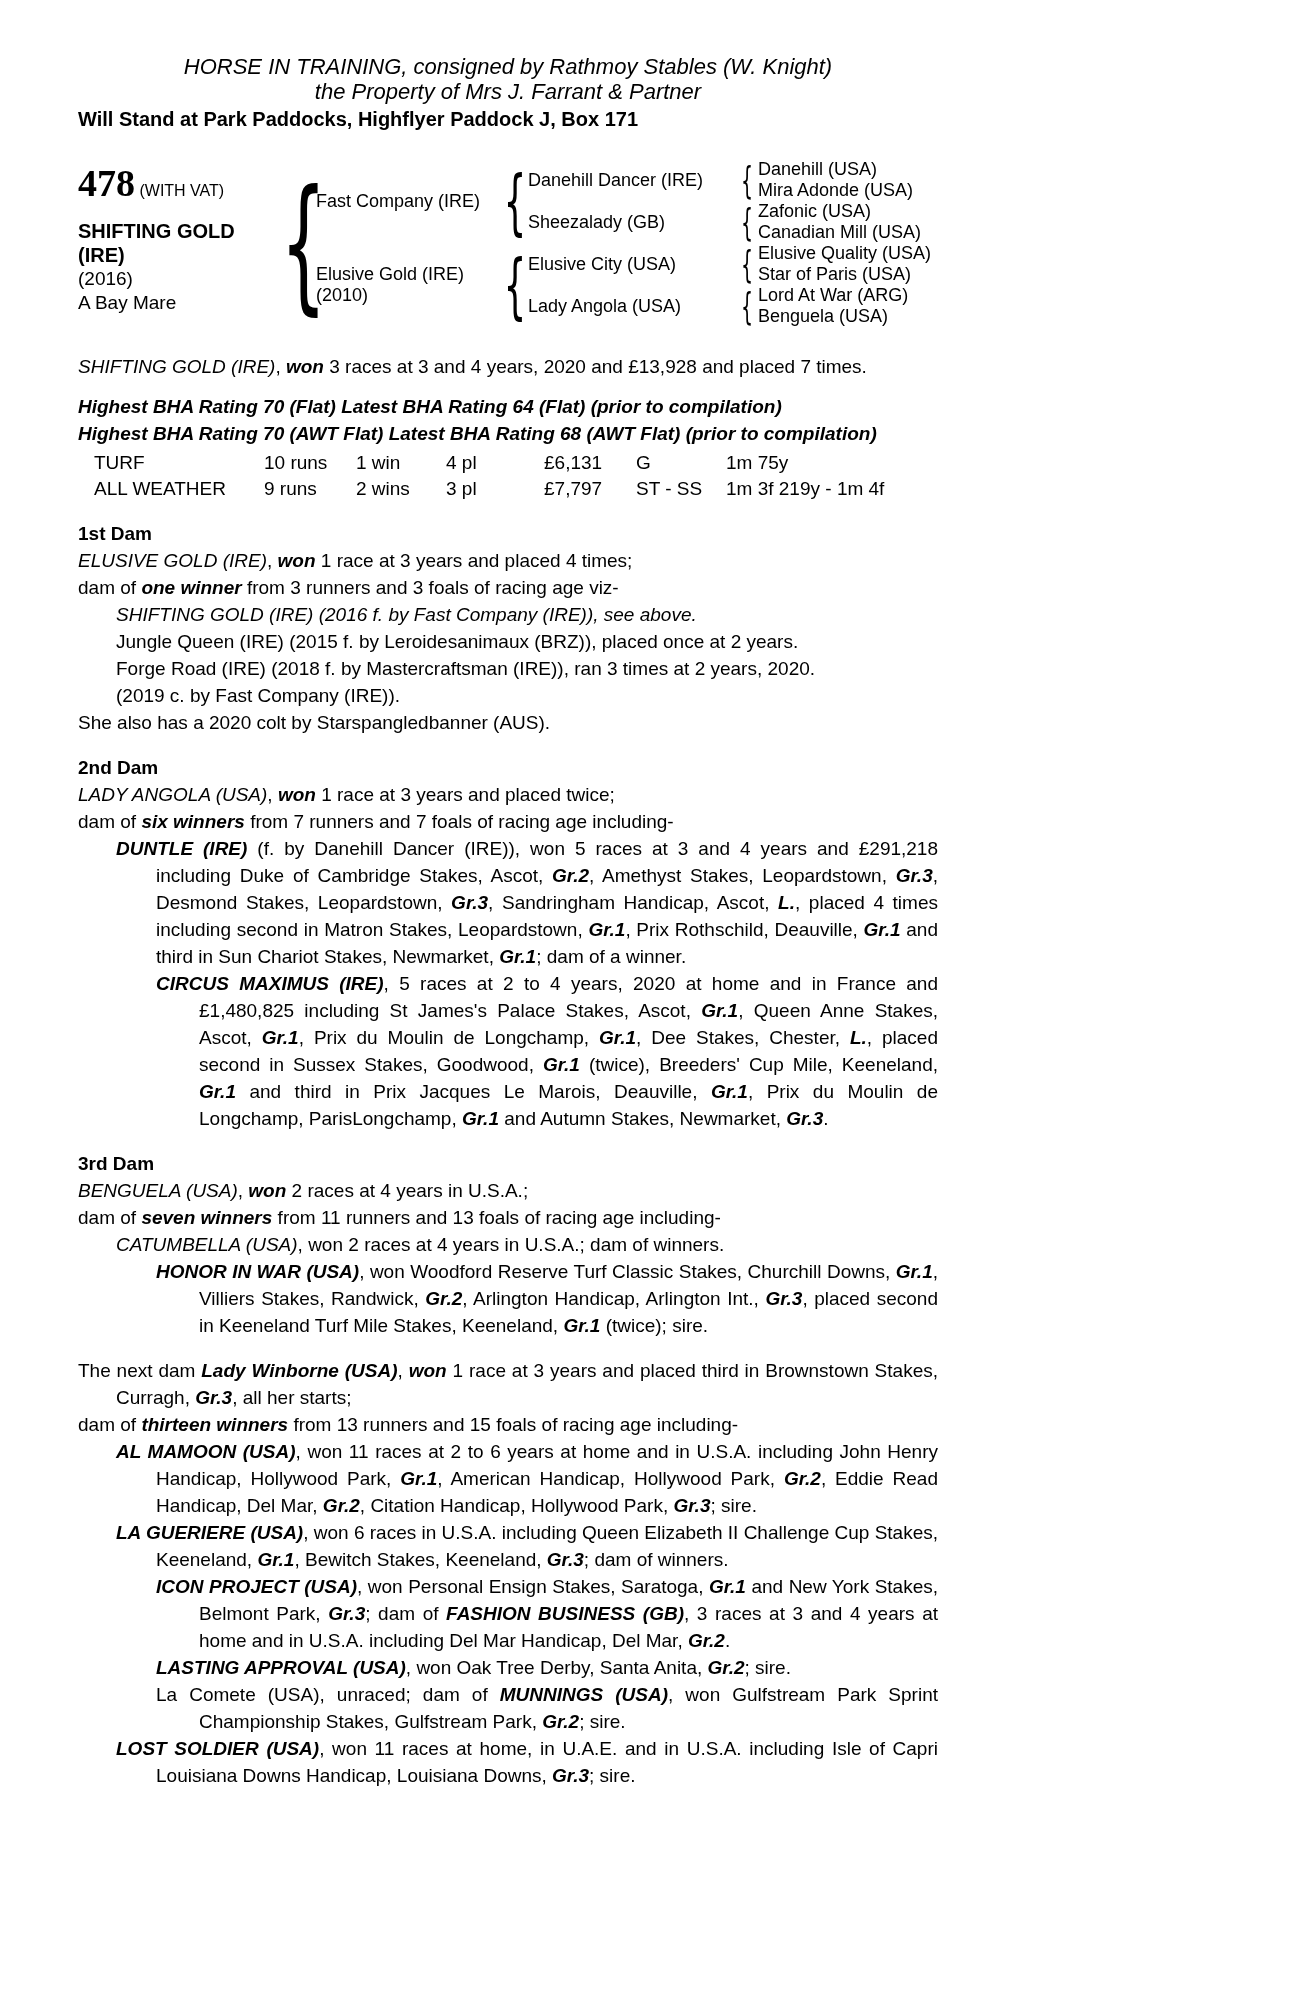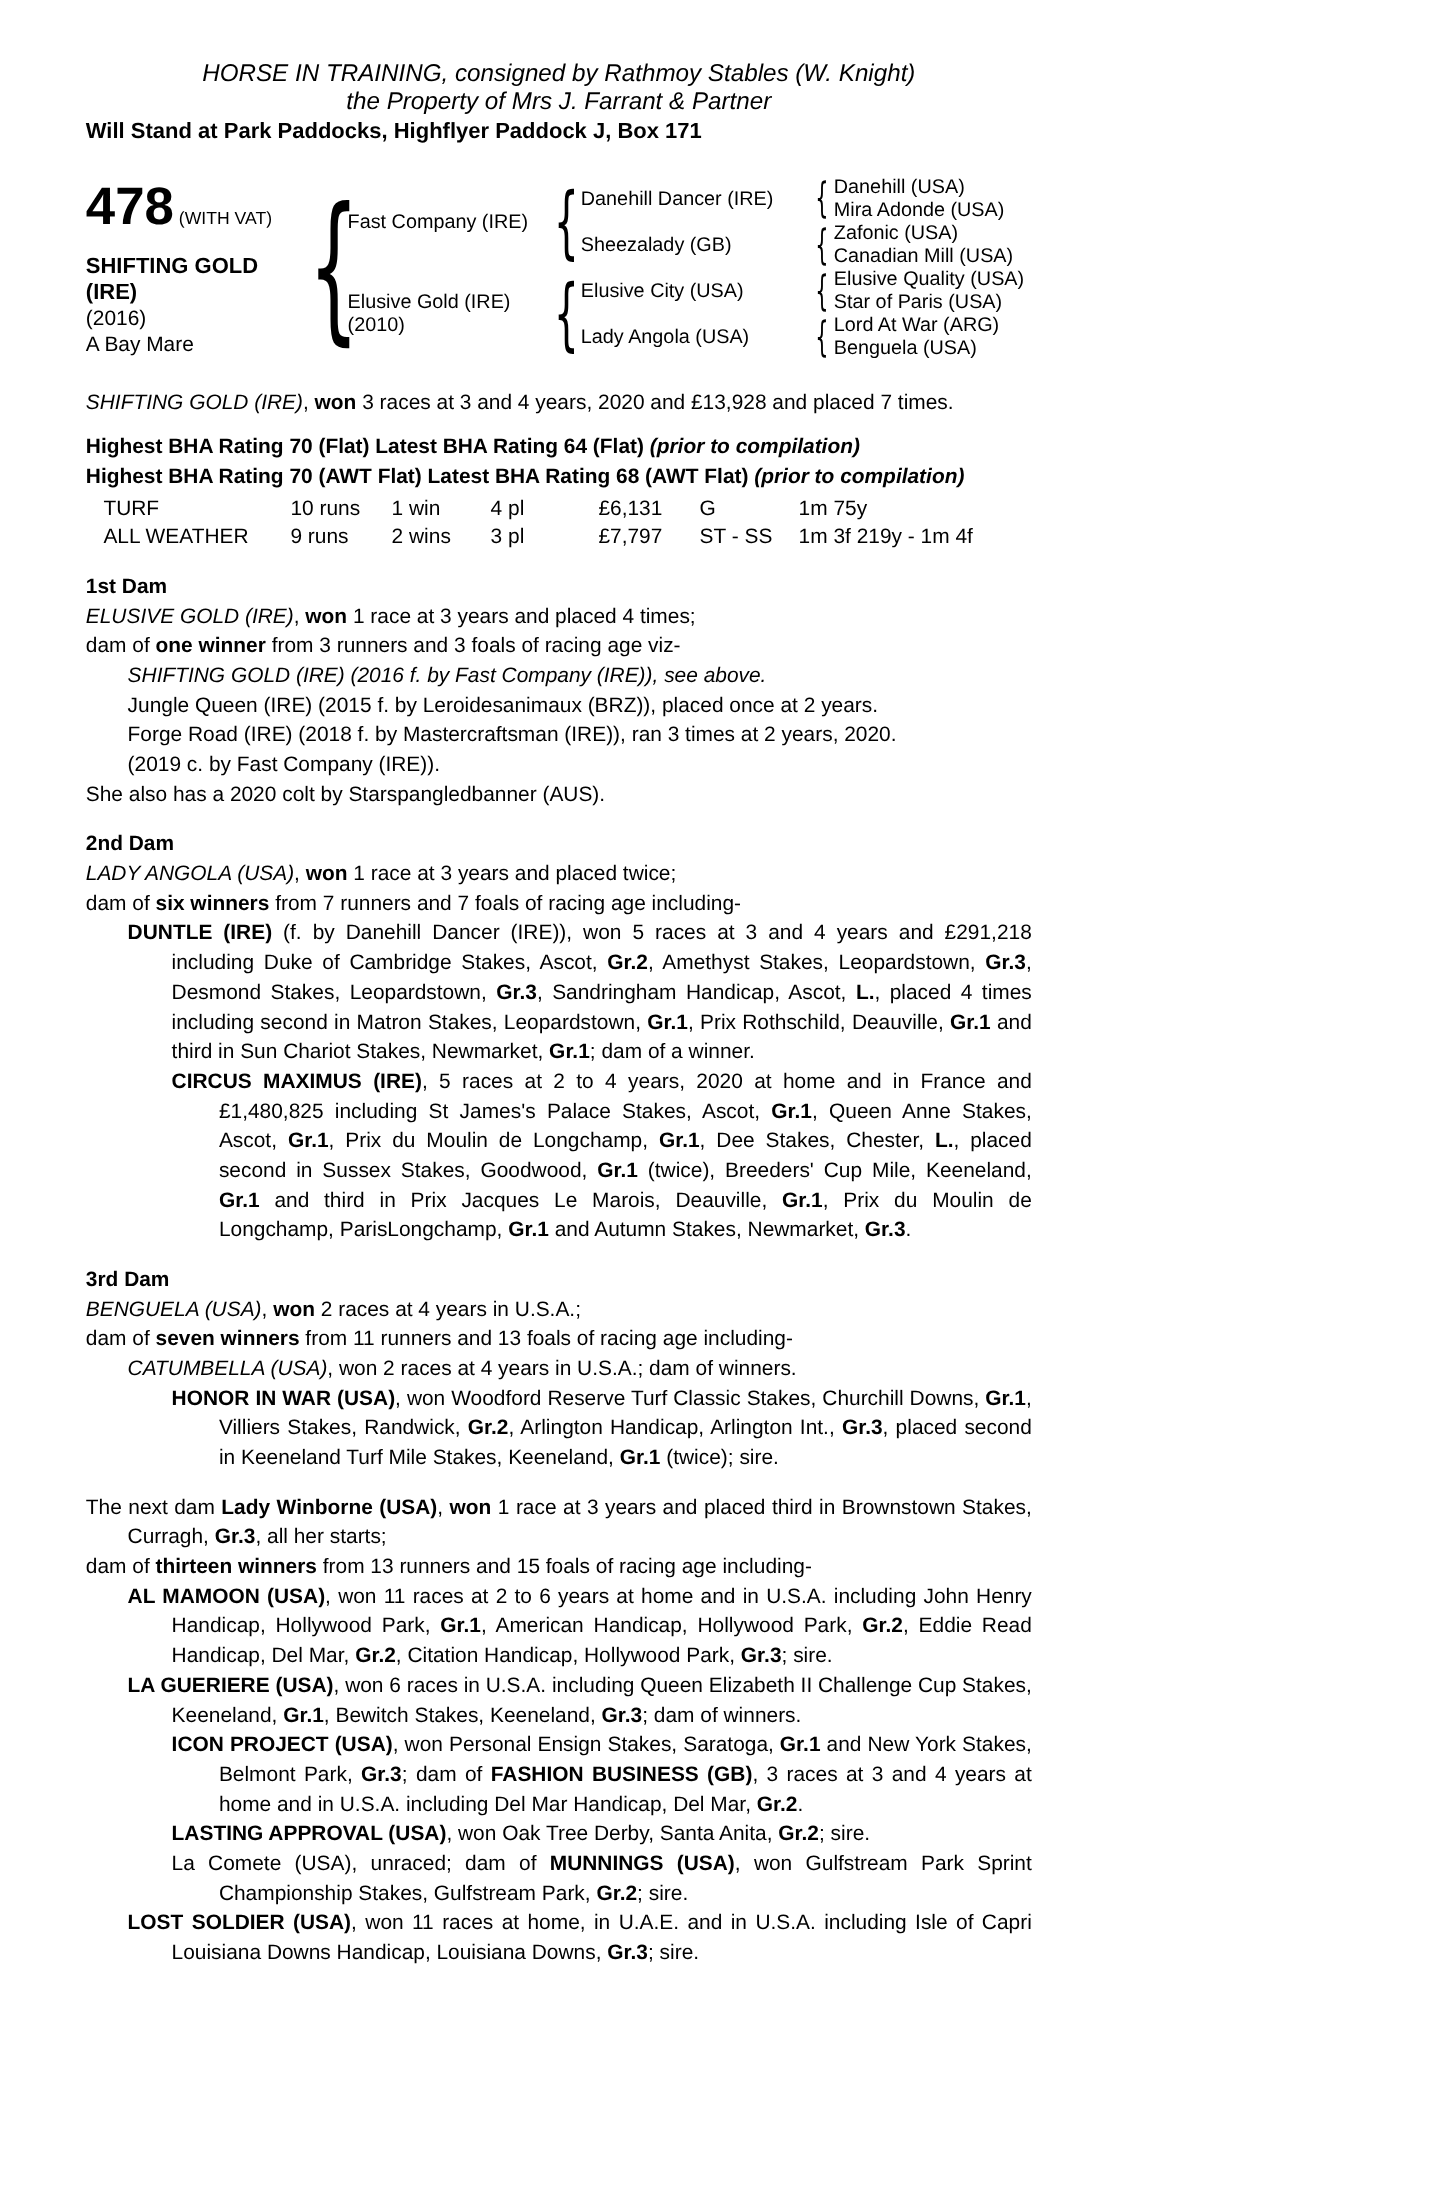--- a/index.html
+++ b/index.html
@@ -11,21 +11,21 @@
   .page { margin-left:78px; width:860px; padding-top:54px; padding-bottom:24px; }
 
   
   .title-line { font-style:italic; font-size:22px; line-height:25px; text-align:center; }
   .stand-line { font-weight:bold; font-size:20px; line-height:27px; margin-top:2px; }
 
   
   .pedigree { display:flex; margin-top:26px; }
   .lot-col { flex:0 0 212px; width:212px; padding-top:2px; }
   .lot-line { white-space:nowrap; }
-  .lot-num { font-size:48px; font-weight:bold; }
+  .lot-num { font-size:38px; font-weight:bold;font-family:Liberation Serif, serif; }
   .lot-vat { font-size:16px; }
   .horse-name { font-weight:bold; font-size:20px; line-height:24px; margin-top:14px; width:190px; }
   .horse-year, .horse-desc { font-size:19px; line-height:24px; }
 
   .ped-grid { display:grid; grid-template-columns:26px 186px 26px 208px 22px 180px;
               grid-template-rows:repeat(8,21px); font-size:18px; flex:1; }
   .ped-cell { display:flex; flex-direction:column; justify-content:center;
               line-height:21px; white-space:nowrap; }
   .g1-sire { grid-column:2; grid-row:1/5; }
   .g1-dam  { grid-column:2; grid-row:5/9; }
@@ -49,21 +49,21 @@
   .b-sm-0::before,.b-sm-1::before,.b-sm-2::before,.b-sm-3::before { font-size:38px; }
 
   
   .body-text { margin-top:26px; }
   .blk { font-size:19px; line-height:27px; }
   .just { text-align:justify; }
   .ind0 { padding-left:38px; text-indent:-38px; }
   .ind1 { padding-left:78px; text-indent:-40px; }
   .ind2 { padding-left:121px; text-indent:-43px; }
   .heading { font-weight:bold; }
-  .b { font-weight:bold; }
+  .b { font-weight:bold;font-style:italic; }
   .i { font-style:italic; }
   .ratings { margin-top:13px; }
 
   .rec-table { margin-top:3px; font-size:19px; line-height:26px;margin-left:16px; }
   .rec-row { display:flex; }
   .rec-cell { white-space:nowrap; }
   .rec-cell.c0 { width:170px; }
   .rec-cell.c1 { width:68px; text-align:left; }
   .rec-cell.c2 { width:114px; padding-left:24px; }
   .rec-cell.c3 { width:98px; }

